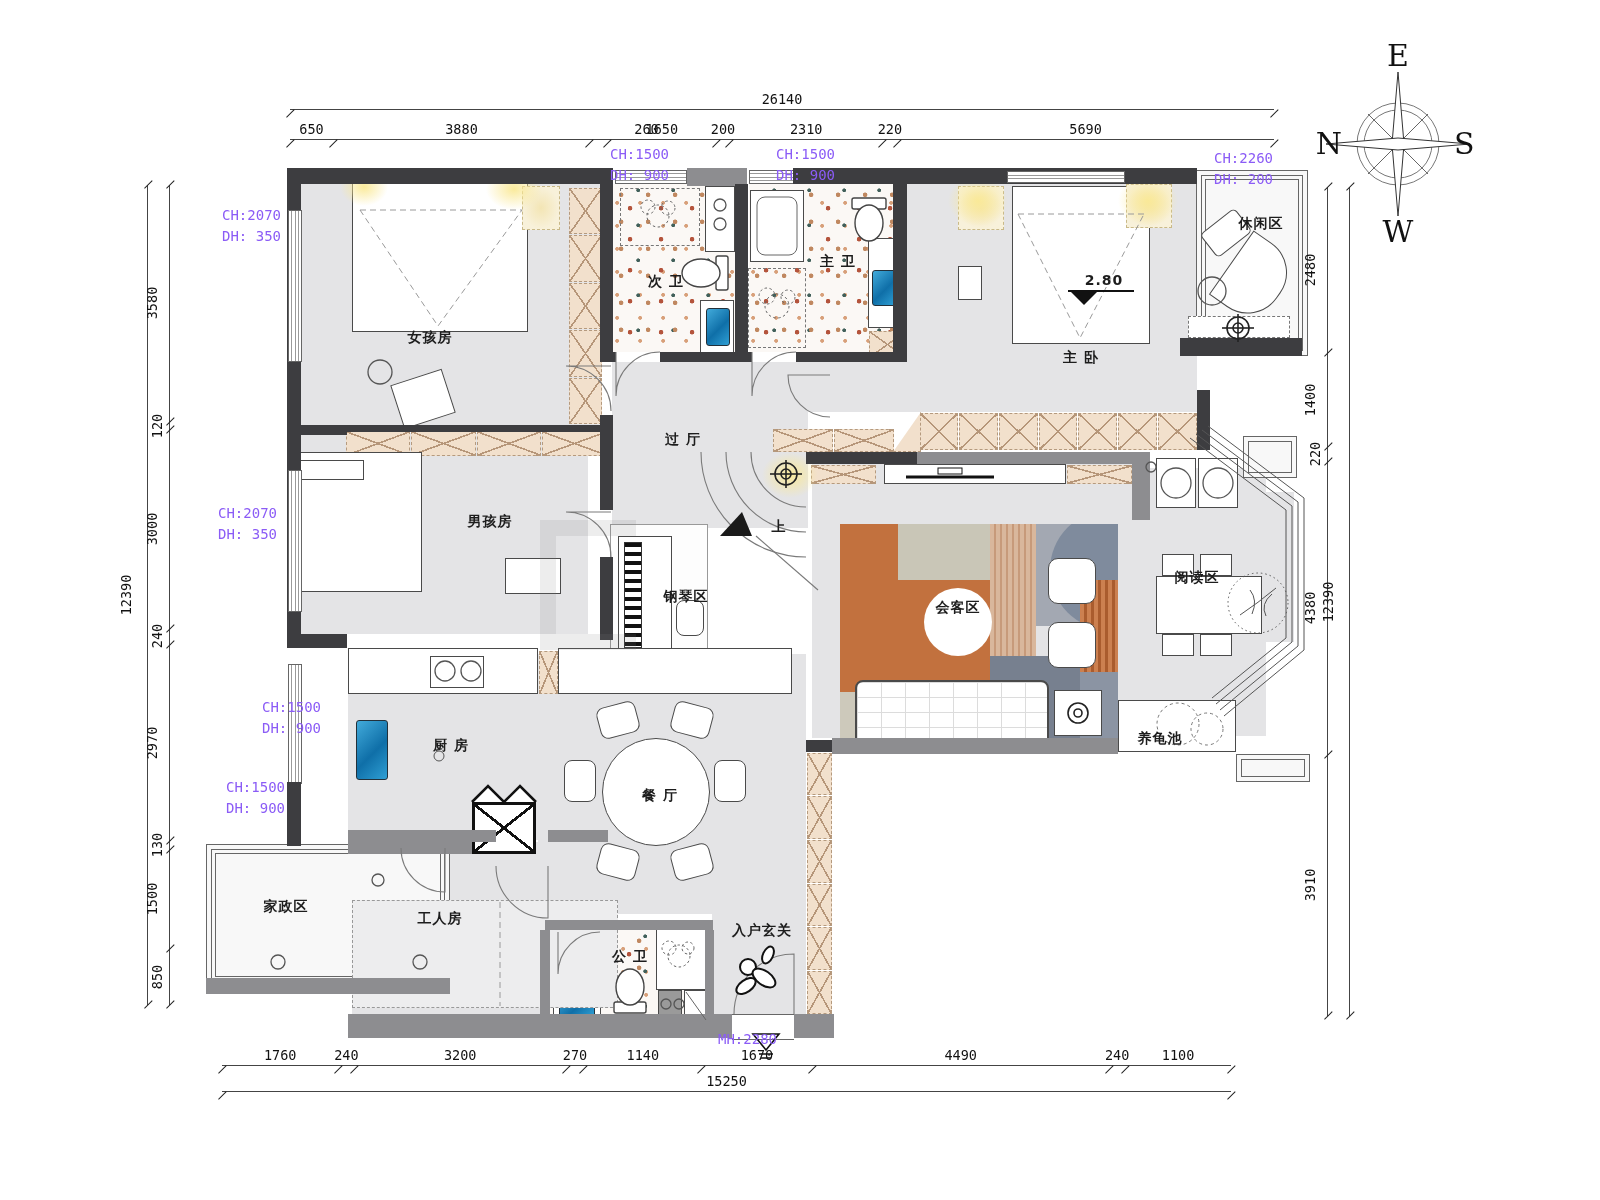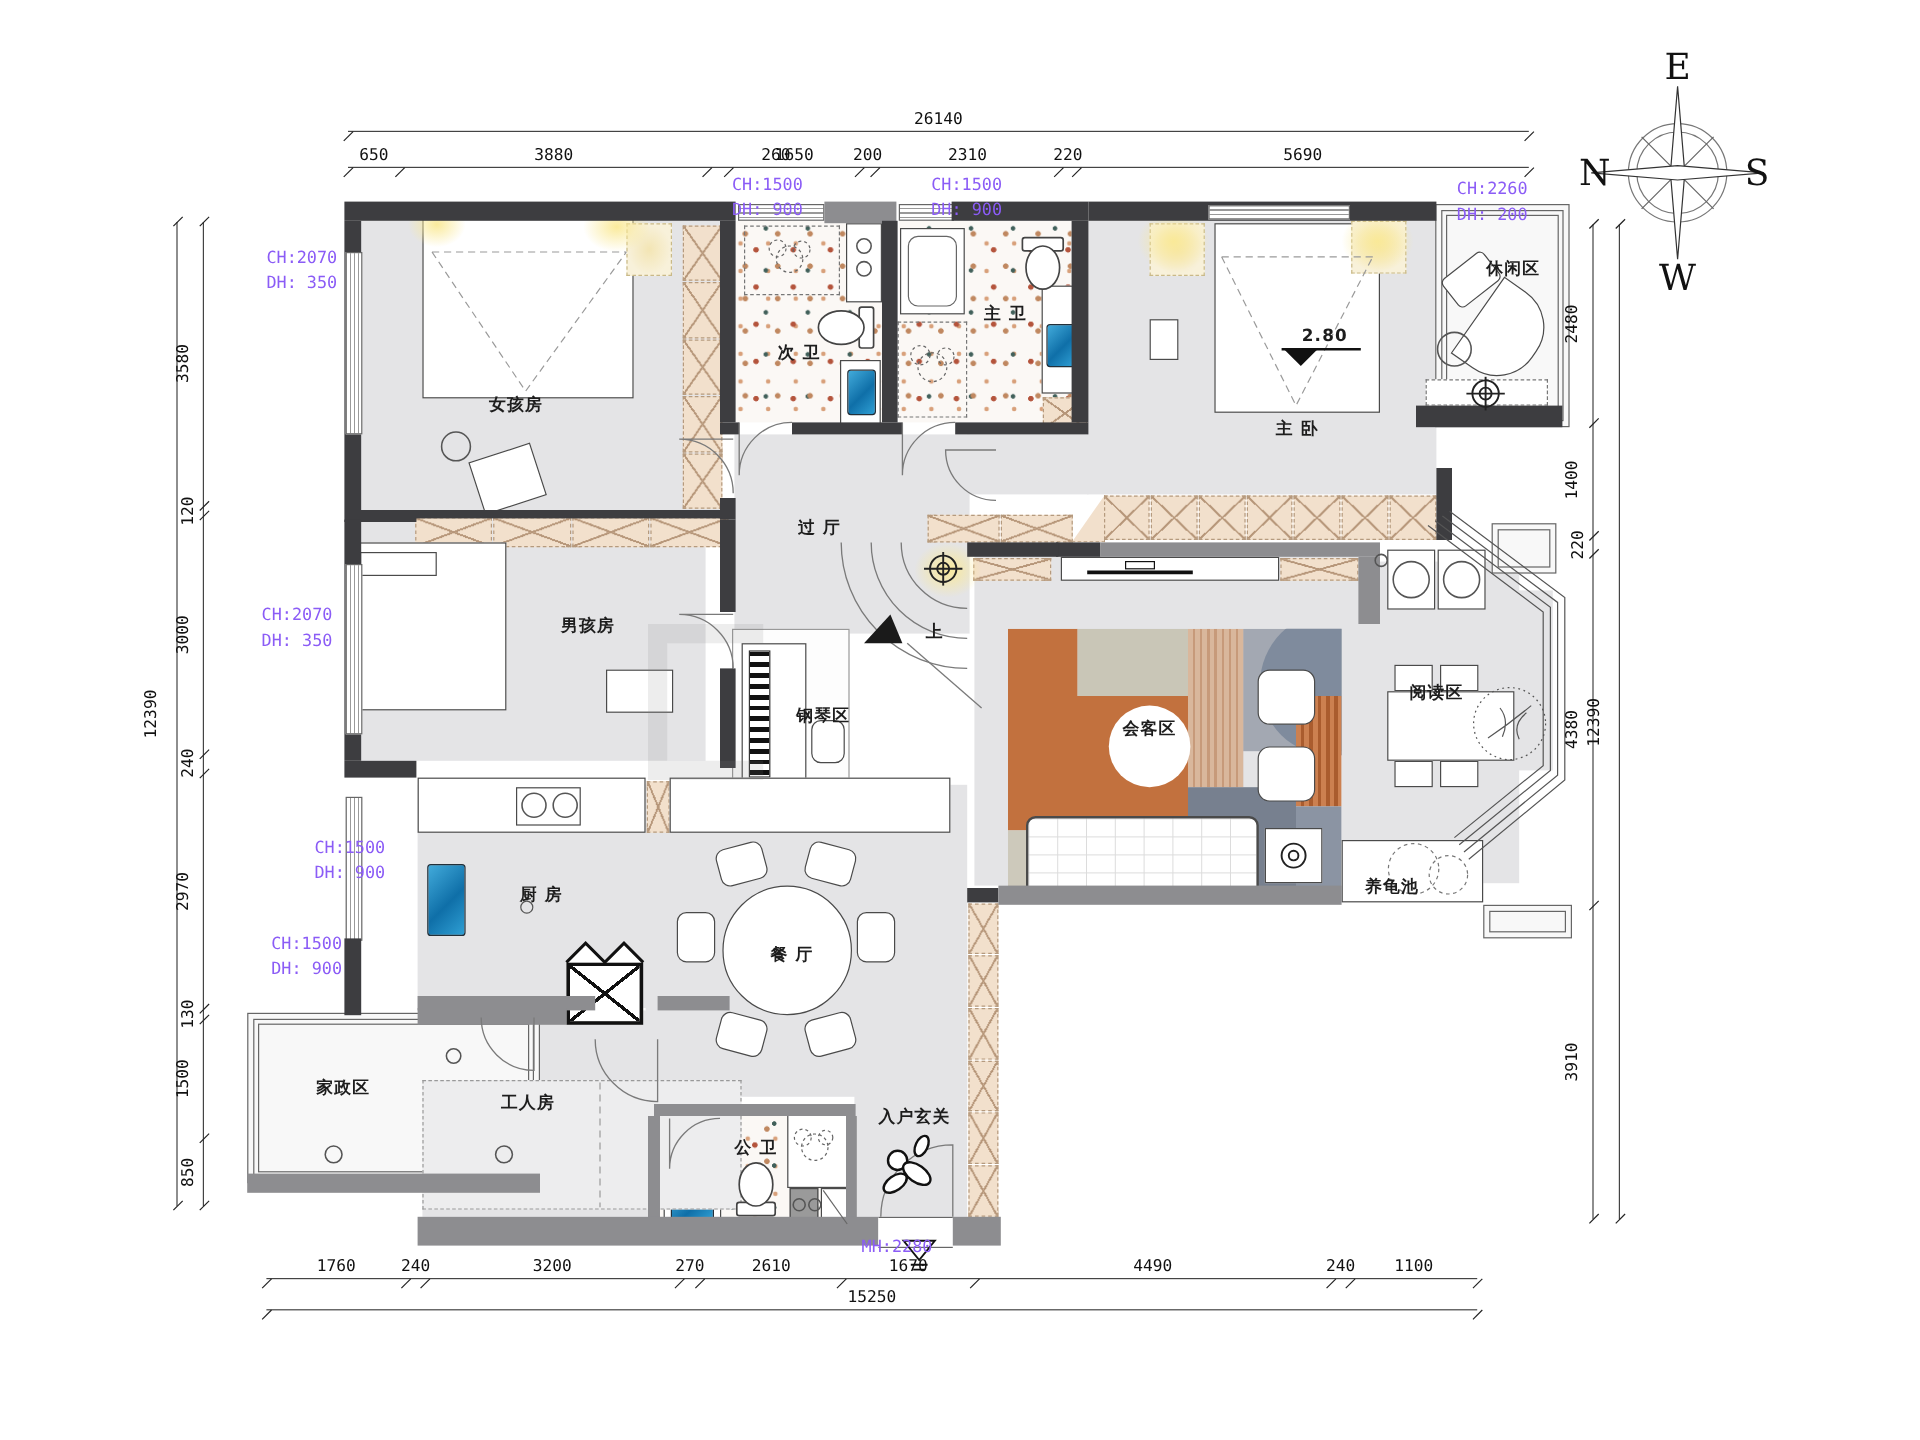--- a/index.html
+++ b/index.html
@@ -387,21 +387,21 @@
       <text x="134" y="110" text-anchor="start" font-family="DejaVu Serif,serif" font-size="30" fill="#111">S</text>
       <text x="78" y="198" text-anchor="middle" font-family="DejaVu Serif,serif" font-size="30" fill="#111">W</text>
     </g>
   </svg>
 
   <div id="wm-logo"></div>
 
   <div id="labels">
       <span class="room-label" style="left: 430px; top: 338px;">女孩房</span>
       <span class="room-label" style="left: 490px; top: 522px;">男孩房</span>
-      <span class="room-label" style="left: 666px; top: 294px;">次 卫</span>
+      <span class="room-label" style="left: 666px; top: 282px;">次 卫</span>
       <span class="room-label" style="left: 838px; top: 262px;">主 卫</span>
       <span class="room-label" style="left: 1081px; top: 358px;">主 卧</span>
       <span class="room-label" style="left: 1261px; top: 224px;">休闲区</span>
       <span class="room-label" style="left: 683px; top: 440px;">过 厅</span>
       <span class="room-label" style="left: 779px; top: 527px;">上</span>
       <span class="room-label" style="left: 686px; top: 597px;">钢琴区</span>
       <span class="room-label" style="left: 958px; top: 608px;">会客区</span>
       <span class="room-label" style="left: 1197px; top: 578px;">阅读区</span>
       <span class="room-label" style="left: 1160px; top: 739px;">养龟池</span>
       <span class="room-label" style="left: 451px; top: 746px;">厨 房</span>
@@ -473,21 +473,21 @@
       <div class="dim" style="left: 222px; top: 1048px; width: 1009px; height: 18px;">
         <div class="dimline" style="left: 0px; bottom: 0px; width: 1009px; height: 1.2px;"></div>
         <span class="lab" style="left: 58.2243px; bottom: 3px; transform: translateX(-50%);">1760</span>
         <span class="tick" style="left: -5.5px; bottom: -4px;"></span>
         <span class="lab" style="left: 124.388px; bottom: 3px; transform: translateX(-50%);">240</span>
         <span class="tick" style="left: 110.949px; bottom: -4px;"></span>
         <span class="lab" style="left: 238.19px; bottom: 3px; transform: translateX(-50%);">3200</span>
         <span class="tick" style="left: 126.828px; bottom: -4px;"></span>
         <span class="lab" style="left: 352.985px; bottom: 3px; transform: translateX(-50%);">270</span>
         <span class="tick" style="left: 338.552px; bottom: -4px;"></span>
-        <span class="lab" style="left: 420.803px; bottom: 3px; transform: translateX(-50%);">2610</span>
+        <span class="lab" style="left: 420.803px; bottom: 3px; transform: translateX(-50%);">1140</span>
         <span class="tick" style="left: 356.417px; bottom: -4px;"></span>
         <span class="lab" style="left: 534.935px; bottom: 3px; transform: translateX(-50%);">1670</span>
         <span class="tick" style="left: 474.189px; bottom: -4px;"></span>
         <span class="lab" style="left: 738.72px; bottom: 3px; transform: translateX(-50%);">4490</span>
         <span class="tick" style="left: 584.682px; bottom: -4px;"></span>
         <span class="lab" style="left: 895.198px; bottom: 3px; transform: translateX(-50%);">240</span>
         <span class="tick" style="left: 881.758px; bottom: -4px;"></span>
         <span class="lab" style="left: 956.069px; bottom: 3px; transform: translateX(-50%);">1100</span>
         <span class="tick" style="left: 897.638px; bottom: -4px;"></span>
         <span class="tick" style="left: 1003.5px; bottom: -4px;"></span>

